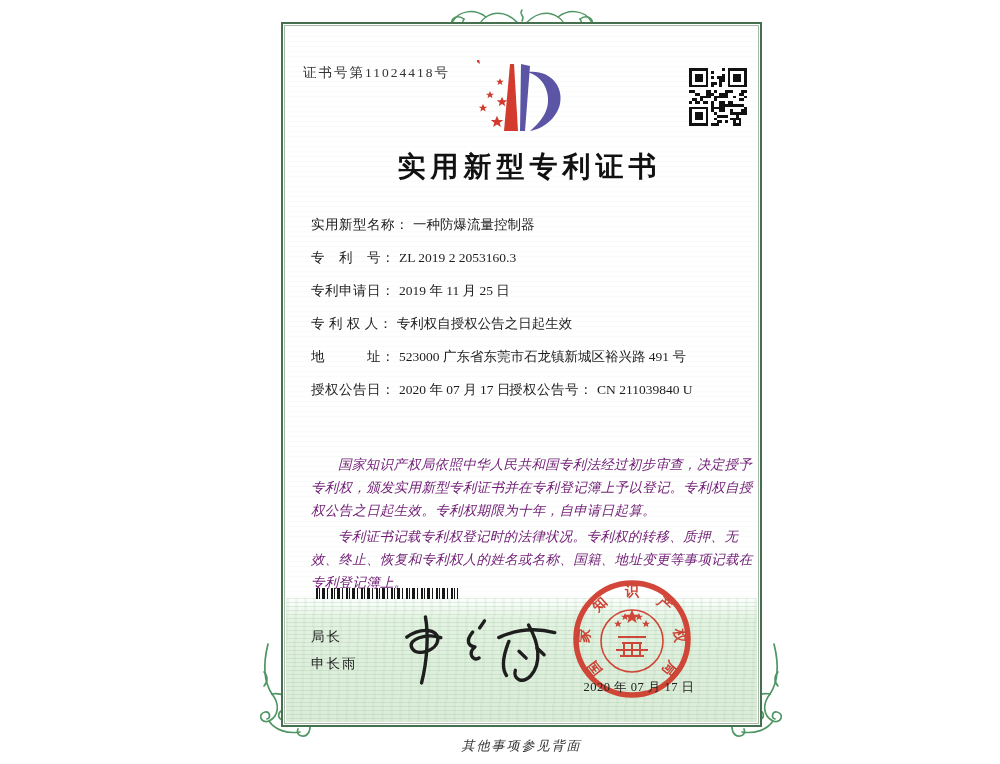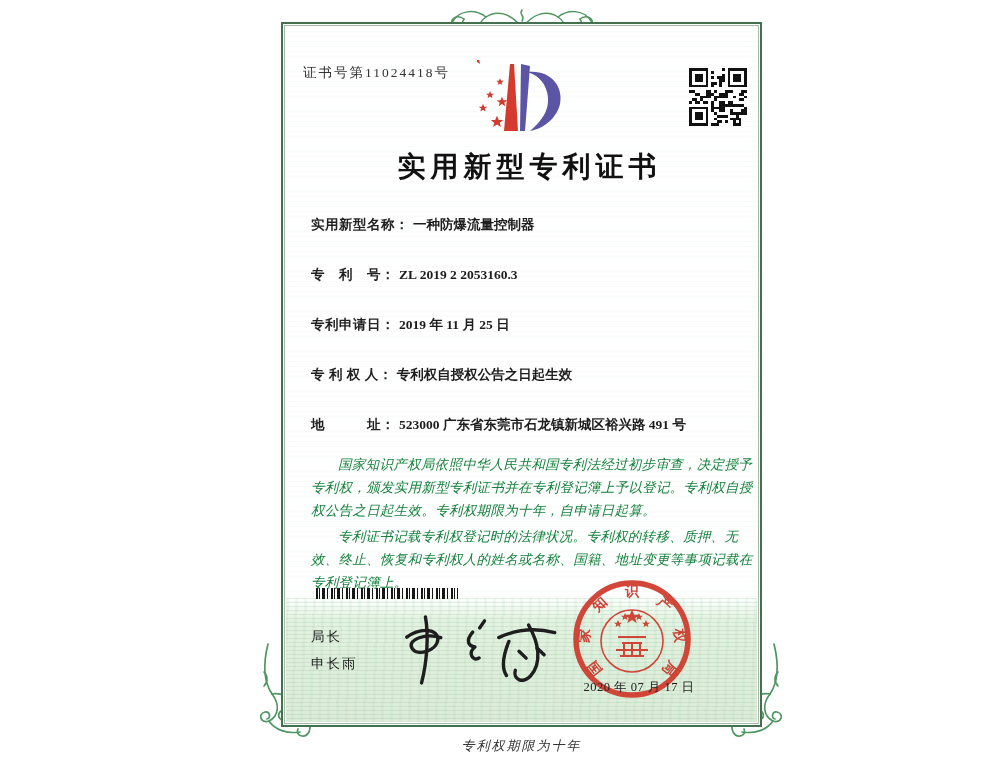--- a/index.html
+++ b/index.html
@@ -23,29 +23,29 @@
 
   
   .cert-no { position:absolute; left:20px; top:40px; font-size:13.5px; letter-spacing:2px; color:#333; }
   .logo { position:absolute; left:194px; top:36px; width:92px; height:78px; }
   .qr { position:absolute; left:406px; top:44px; width:58px; height:58px; }
   .title { position:absolute; left:0; top:124px; width:100%; text-align:center;
            font-size:28px; font-weight:700; letter-spacing:5px; color:#111;margin-left:8px; }
 
   
   .fields { position:absolute; left:28px; top:194px; width:440px; display:flex;
-            flex-direction:column; gap:36px; font-size:13.5px; line-height:14px;font-weight:bold; }
+            flex-direction:column; gap:19px; font-size:13.5px; line-height:14px; }
   .frow { white-space:nowrap; position:relative; }
   .flabel { letter-spacing:0.5px; color:#222; }
   .fvalue { margin-left:4px; color:#1d1d1d; }
   .grant-no-group { position:absolute; left:198px; top:0; }
 
   
   .paras { position:absolute; left:28px; top:429px; width:446px; font-size:13.5px;
-           line-height:1.72; font-style:italic; color:#15803d; }
+           line-height:1.72; font-style:italic; color:#701a75; }
   .paras p { text-indent:2em; margin-bottom:2px; letter-spacing:0.3px; }
 
   
   .barcode { position:absolute; left:33px; top:564px; width:142px; height:11px;
      background:
        repeating-linear-gradient(90deg,#161616 0 2px, transparent 2px 3px, #161616 3px 4px,
          transparent 4px 6px, #161616 6px 9px, transparent 9px 11px, #161616 11px 12px, transparent 12px 15px); }
   .director { position:absolute; left:28px; top:604px; font-family:"Liberation Sans", sans-serif;
               font-size:13.5px; color:#1c1c1c; letter-spacing:2px; }
   .director div { margin-bottom:9px; }
@@ -276,20 +276,26 @@
       </div>
       <div class="frow">
         <span class="flabel">专利申请日：</span><span class="fvalue">2019 年 11 月 25 日</span>
       </div>
       <div class="frow">
         <span class="flabel">专 利 权 人：</span><span class="fvalue">专利权自授权公告之日起生效</span>
       </div>
       <div class="frow">
         <span class="flabel">地　　　址：</span><span class="fvalue">523000 广东省东莞市石龙镇新城区裕兴路 491 号</span>
       </div>
+      <div class="frow">
+        <span class="flabel">授权公告日：</span><span class="fvalue">2020 年 07 月 17 日</span>
+        <span class="grant-no-group">
+          <span class="flabel">授权公告号：</span><span class="fvalue">CN 211039840 U</span>
+        </span>
+      </div>
     </div>
 
     <div class="paras">
       <p>国家知识产权局依照中华人民共和国专利法经过初步审查，决定授予专利权，颁发实用新型专利证书并在专利登记簿上予以登记。专利权自授权公告之日起生效。专利权期限为十年，自申请日起算。</p>
       <p>专利证书记载专利权登记时的法律状况。专利权的转移、质押、无效、终止、恢复和专利权人的姓名或名称、国籍、地址变更等事项记载在专利登记簿上。</p>
     </div>
 
     <div class="barcode"></div>
 
     <div class="director">
@@ -337,14 +343,14 @@
           <text transform="translate(62,62) rotate(43) translate(0,-43)">产</text>
           <text transform="translate(62,62) rotate(86) translate(0,-43)">权</text>
           <text transform="translate(62,62) rotate(128) translate(0,-43)">局</text>
         </g>
       </g>
     </svg>
     <div class="seal-date">2020 年 07 月 17 日</div>
 
   </div>
 
-  <div class="back-note">专利权期限为十年</div>
+  <div class="back-note">其他事项参见背面</div>
 </div>
 
 </body></html>

